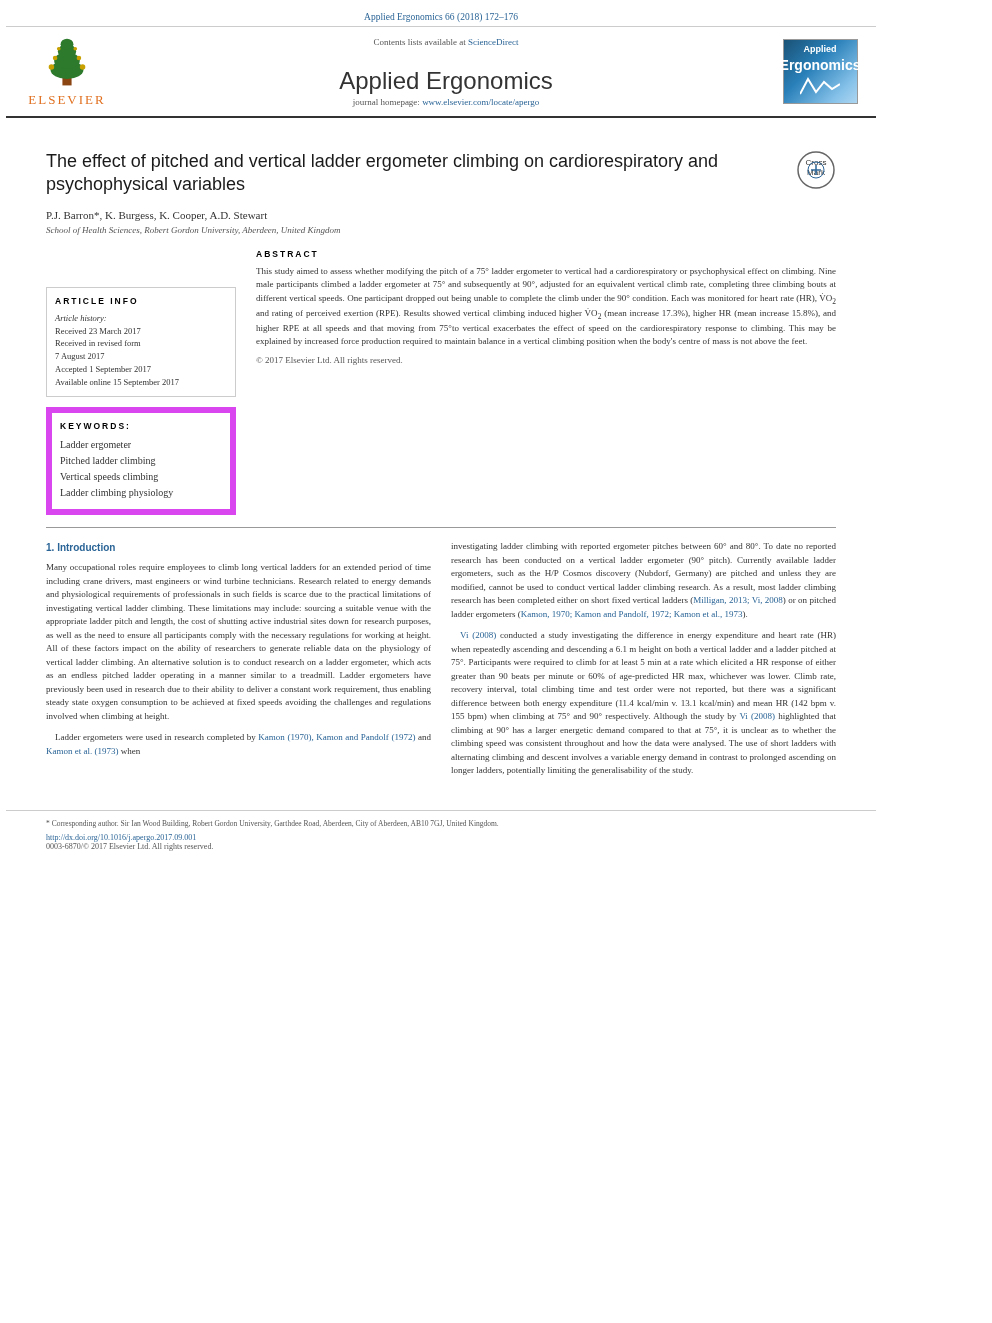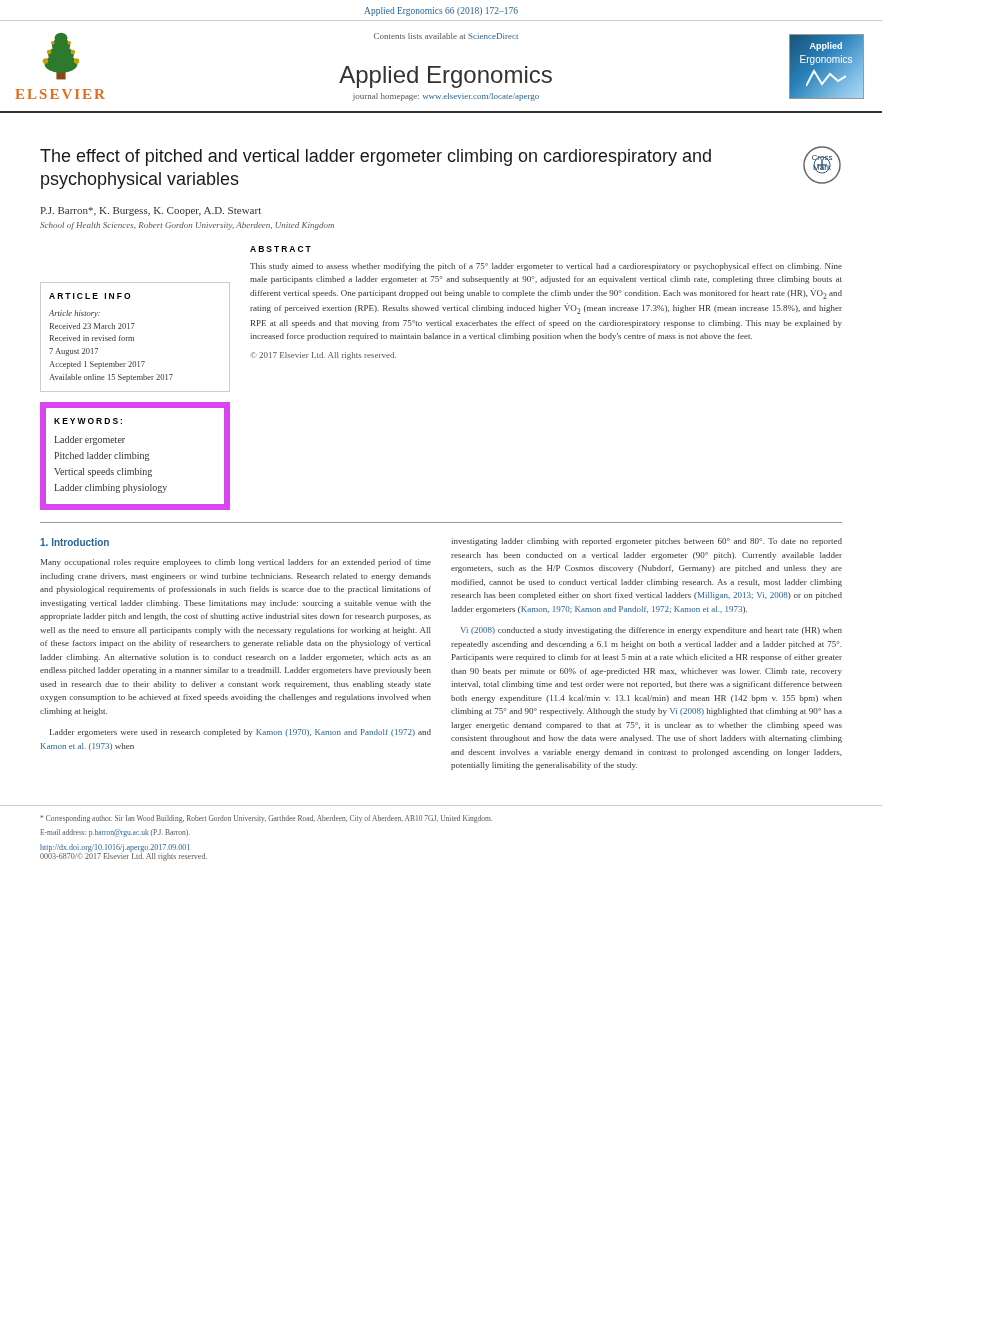--- a/index.html
+++ b/index.html
@@ -7,21 +7,21 @@
       font-family: 'Times New Roman', Times, serif;
       background: #fff;
       color: #000;
       font-size: 10px;
       width: 992px;
     }
     .page {
       width: 882px;
       min-height: 1323px;
       background: #fff;
-      padding: 0;
+      padding: 6px;
     }
     
     .journal-top-bar {
       text-align: center;
       padding: 6px 0 4px 0;
       font-size: 9.5px;
       color: #2a6496;
       border-bottom: 1px solid #ccc;
     }
     
@@ -37,22 +37,22 @@
       flex-shrink: 0;
       display: flex;
       flex-direction: column;
       align-items: center;
     }
     .elsevier-tree {
       width: 70px;
       height: 55px;
     }
     .elsevier-text {
-      font-size: 15px;
-      font-weight: bold;
+      font-size: 13px;
+      font-weight: normal;
       letter-spacing: 2px;
       color: #e07020;
       margin-top: 2px;
     }
     .header-center {
       flex: 1;
       text-align: center;
     }
     .header-center .contents-line {
       font-size: 9px;
@@ -295,21 +295,21 @@
       <div class="journal-title">Applied Ergonomics</div>
       <div class="journal-homepage">
         <span>journal homepage:</span>
         <a class="homepage-link">www.elsevier.com/locate/apergo</a>
       </div>
     </div>
 
     <div class="journal-logo-box">
       <div class="journal-logo-img">
         <div style="font-size:9px; font-weight:bold; line-height:1.3;">Applied</div>
-        <div style="font-size:10px; font-weight:normal; line-height:1.3;text-align:center;">Ergonomics</div>
+        <div style="font-size:14px; font-weight:bold; line-height:1.3;text-align:center;">Ergonomics</div>
         <svg width="40" height="25" viewBox="0 0 40 25">
           <polyline points="0,20 8,5 16,18 24,8 32,15 40,10" fill="none" stroke="white" stroke-width="2"></polyline>
         </svg>
       </div>
     </div>
   </div>
 
   <div class="article-content">
 
     <div class="article-title">
@@ -400,24 +400,19 @@
       </div>
 
     </div>
 
   </div>
 
   <div class="footer-section">
     <div class="footnote-text">
       * Corresponding author. Sir Ian Wood Building, Robert Gordon University, Garthdee Road, Aberdeen, City of Aberdeen, AB10 7GJ, United Kingdom.
     </div>
-    <div class="footnote-text">
-      <span>E-mail address:</span>
-      <a class="inline-link">p.barron@rgu.ac.uk</a>
-      <span>(P.J. Barron).</span>
-    </div>
     <div class="footer-links">
       <a class="inline-link">http://dx.doi.org/10.1016/j.apergo.2017.09.001</a>
     </div>
     <div class="footer-copyright">0003-6870/© 2017 Elsevier Ltd. All rights reserved.</div>
   </div>
 
 </div>
 
 </body></html>

